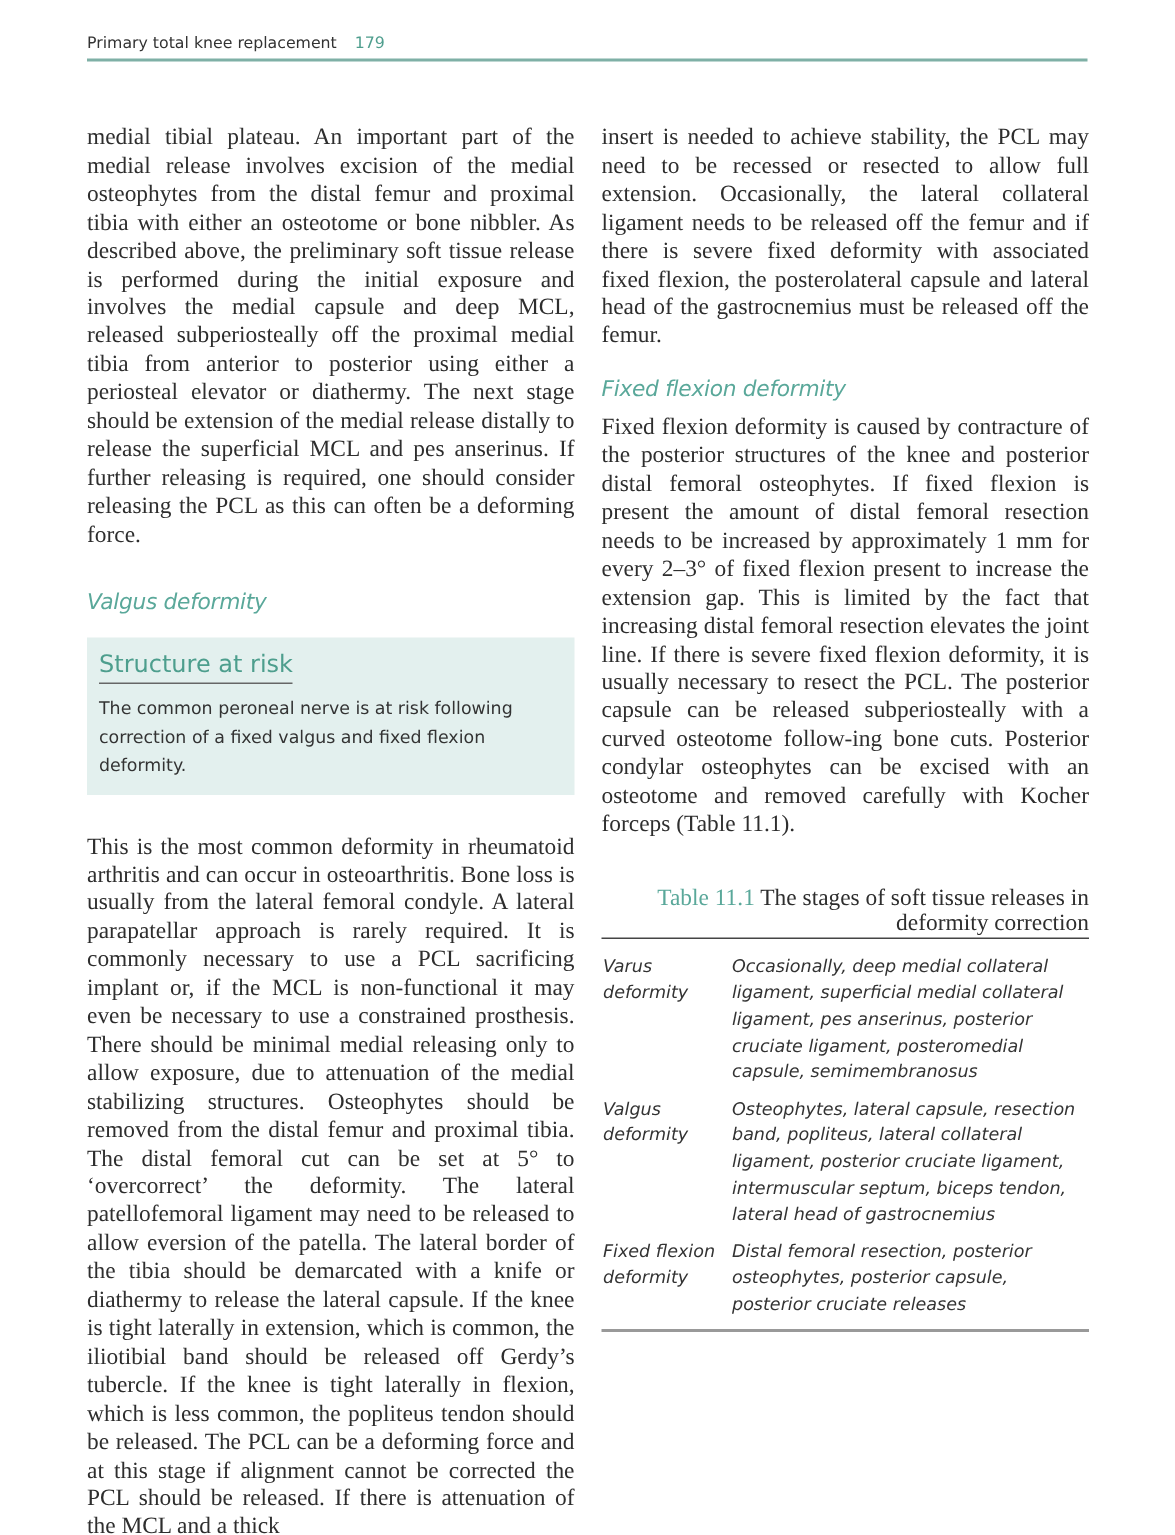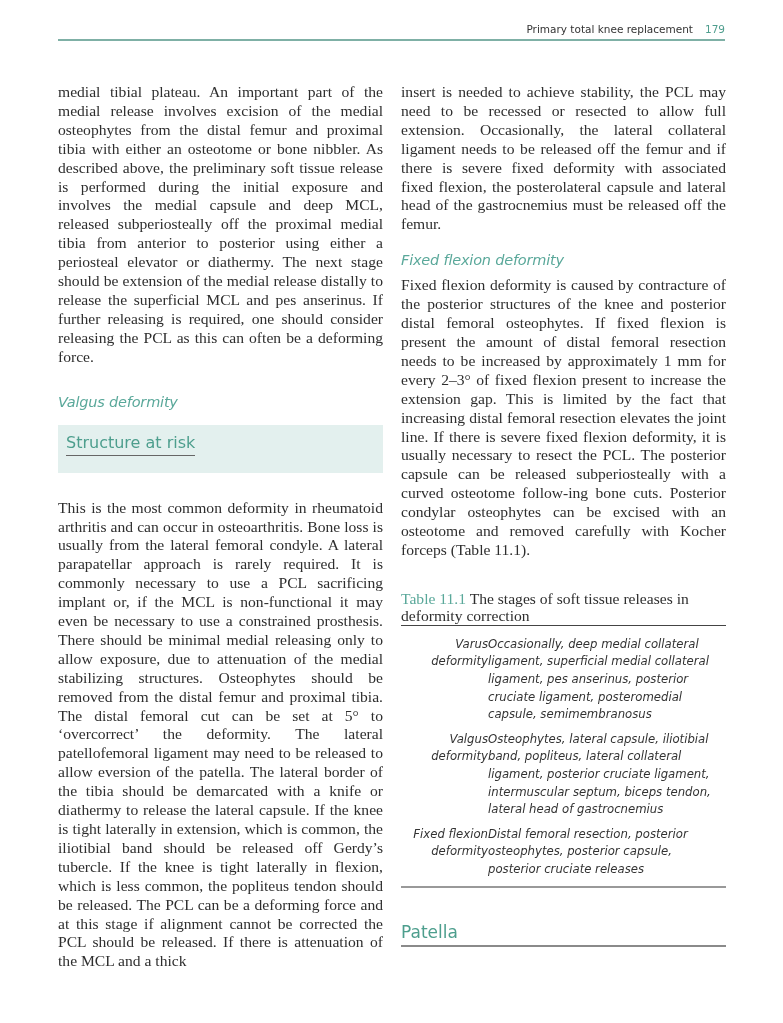--- a/index.html
+++ b/index.html
@@ -4,21 +4,21 @@
 <style>
   html, body { margin:0; padding:0; }
   body {
     width:783px; height:1023px; background:#ffffff; position:relative; overflow:hidden;
     color:#2b2b2b;
   }
   .running-head {
     position:absolute; left:58px; top:20px; width:667px; height:19px;
     border-bottom:2px solid #7fb0a6;
     font-family:"DejaVu Sans", sans-serif; font-size:10.5px; color:#333;
-    text-align:right; line-height:19px;
+    line-height:19px;
   }
   .running-head .pg { color:#4f9e8e; margin-left:12px; }
   .col { position:absolute; top:83px; width:325px; }
   .col-left { left:58px; }
   .col-right { left:401px; }
   p.body {
     margin:0; font-family:"Liberation Serif", serif; font-size:15.6px; line-height:18.9px;
     text-align:justify; color:#2e2e2e; hyphens:manual;
   }
   h3.sub {
@@ -30,69 +30,69 @@
   }
   .box-title {
     display:inline-block; font-family:"DejaVu Sans", sans-serif; font-size:16px; color:#4d9e8d;
     border-bottom:1.5px solid #666; padding-bottom:3px; margin:0 0 7px 0; font-weight:normal;
   }
   .box-text {
     font-family:"DejaVu Sans", sans-serif; font-size:11.6px; line-height:19px; color:#333; margin:0;
   }
   .tbl-caption {
     font-family:"Liberation Serif", serif; font-size:15.6px; line-height:17px; color:#2e2e2e;
-    border-bottom:1.5px solid #444; padding-bottom:1px; margin:0;
+    border-bottom:1.5px solid #444; padding-bottom:1px; margin:0;text-align:right;
   }
   .tbl-caption .num { color:#5aa89a; }
   table.rel { border-collapse:collapse; width:325px; margin-top:10px; border-bottom:2px solid #999; }
   table.rel td {
     font-family:"DejaVu Sans", sans-serif; font-style:italic; font-size:11.7px; line-height:17.6px;
     color:#333; vertical-align:top; padding:0 0 7px 0;
   }
-  table.rel td.k { width:86px; padding-left:1px;text-align:right; }
+  table.rel td.k { width:86px; padding-left:1px; }
   h2.sec {
     margin:0; font-family:"DejaVu Sans", sans-serif; font-weight:normal; font-size:17px; color:#4d9e8d;
     border-bottom:2px solid #8a8a8a; padding-bottom:3px;
   }
 </style>
 </head>
 <body>
 
 <div class="running-head">
   <span>Primary total knee replacement</span><span class="pg">179</span>
 </div>
 
 <div class="col col-left">
   <p class="body">medial tibial plateau. An important part of the medial release involves excision of the medial osteophytes from the distal femur and proximal tibia with either an osteotome or bone nibbler. As described above, the preliminary soft tissue release is performed during the initial exposure and involves the medial capsule and deep MCL, released subperiosteally off the proximal medial tibia from anterior to posterior using either a periosteal elevator or diathermy. The next stage should be extension of the medial release distally to release the superficial MCL and pes anserinus. If further releasing is required, one should consider releasing the PCL as this can often be a deforming force.</p>
   <h3 class="sub" style="margin-top:27px;">Valgus deformity</h3>
   <div class="box" style="margin-top:15px;">
     <div class="box-title">Structure at risk</div>
+    <p class="box-text">The common peroneal nerve is at risk following correction of a fixed valgus and fixed flexion deformity.</p>
   </div>
   <p class="body" style="margin-top:26px;">This is the most common deformity in rheumatoid arthritis and can occur in osteoarthritis. Bone loss is usually from the lateral femoral condyle. A lateral parapatellar approach is rarely required. It is commonly necessary to use a PCL sacrificing implant or, if the MCL is non-functional it may even be necessary to use a constrained prosthesis. There should be minimal medial releasing only to allow exposure, due to attenuation of the medial stabilizing structures. Osteophytes should be removed from the distal femur and proximal tibia. The distal femoral cut can be set at 5° to ‘overcorrect’ the deformity. The lateral patellofemoral ligament may need to be released to allow eversion of the patella. The lateral border of the tibia should be demarcated with a knife or diathermy to release the lateral capsule. If the knee is tight laterally in extension, which is common, the iliotibial band should be released off Gerdy’s tubercle. If the knee is tight laterally in flexion, which is less common, the popliteus tendon should be released. The PCL can be a deforming force and at this stage if alignment cannot be corrected the PCL should be released. If there is attenuation of the MCL and a thick</p>
 </div>
 
 <div class="col col-right">
   <p class="body">insert is needed to achieve stability, the PCL may need to be recessed or resected to allow full extension. Occasionally, the lateral collateral ligament needs to be released off the femur and if there is severe fixed deformity with associated fixed flexion, the posterolateral capsule and lateral head of the gastrocnemius must be released off the femur.</p>
   <h3 class="sub" style="margin-top:18px;">Fixed flexion deformity</h3>
   <p class="body" style="margin-top:8px;">Fixed flexion deformity is caused by contracture of the posterior structures of the knee and posterior distal femoral osteophytes. If fixed flexion is present the amount of distal femoral resection needs to be increased by approximately 1 mm for every 2–3° of fixed flexion present to increase the extension gap. This is limited by the fact that increasing distal femoral resection elevates the joint line. If there is severe fixed flexion deformity, it is usually necessary to resect the PCL. The posterior capsule can be released subperiosteally with a curved osteotome follow-ing bone cuts. Posterior condylar osteophytes can be excised with an osteotome and removed carefully with Kocher forceps (Table 11.1).</p>
 
   <div style="margin-top:30px;">
     <p class="tbl-caption"><span class="num">Table 11.1</span> <span>The stages of soft tissue releases in deformity correction</span></p>
     <table class="rel">
       <tbody>
           <tr>
         <td class="k">Varus deformity</td>
         <td>Occasionally, deep medial collateral ligament, superficial medial collateral ligament, pes anserinus, posterior cruciate ligament, posteromedial capsule, semimembranosus</td>
       </tr>
       <tr>
         <td class="k">Valgus deformity</td>
-        <td>Osteophytes, lateral capsule, iliotibial band, popliteus, lateral collateral ligament, posterior cruciate ligament, intermuscular septum, biceps tendon, lateral head of gastrocnemius</td>
+        <td>Osteophytes, lateral capsule, resection band, popliteus, lateral collateral ligament, posterior cruciate ligament, intermuscular septum, biceps tendon, lateral head of gastrocnemius</td>
       </tr>
       <tr>
         <td class="k">Fixed flexion deformity</td>
         <td>Distal femoral resection, posterior osteophytes, posterior capsule, posterior cruciate releases</td>
       </tr>
     </tbody>
       </table>
   </div>
 
-  <h2 class="sec" style="margin-top:34px;">Patella</h2>
 </div>
 
 </body></html>

